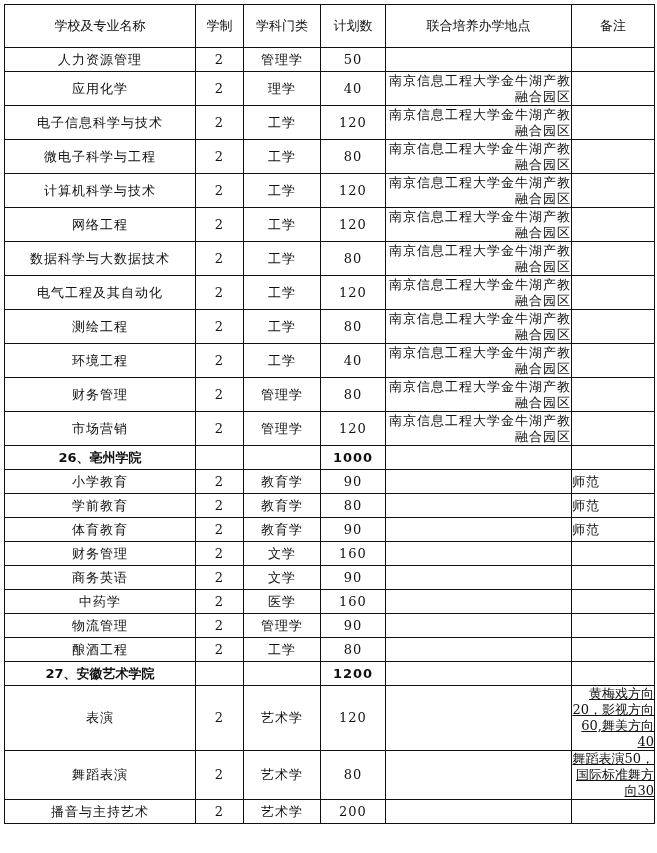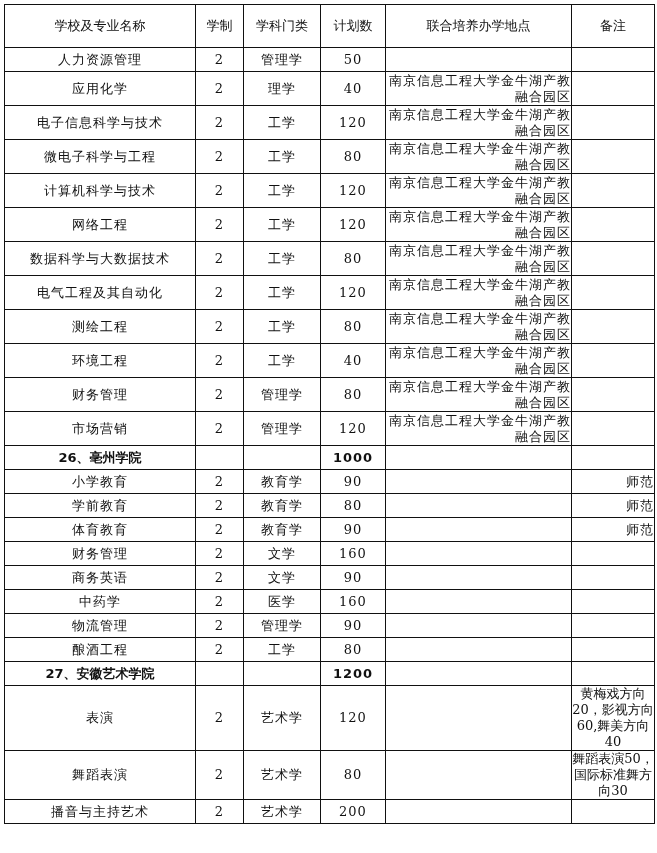--- a/index.html
+++ b/index.html
@@ -3,22 +3,22 @@
 <meta charset="utf-8">
 <style>
   html, body { margin:0; padding:0; background:#ffffff; }
   body { width:657px; height:853px; overflow:hidden; font-family:"DejaVu Serif","Liberation Serif",serif; color:#111; }
   table.plan { position:absolute; left:4px; top:4px; border-collapse:collapse; table-layout:fixed; width:650px; }
   table.plan td, table.plan th { border:1px solid #111; padding:0; font-size:13px; line-height:16px; overflow:hidden; }
   th { font-weight:normal; font-family:"DejaVu Sans","Liberation Sans",sans-serif; font-size:13.5px; text-align:center; height:42px; }
   td.name { text-align:center; padding-left:18px; letter-spacing:1px; }
   td.c { text-align:center; letter-spacing:1px; }
   td.loc { text-align:right; font-size:12.5px; line-height:16px; letter-spacing:1px; }
-  td.note { text-align:right; letter-spacing:1px; }
-  td.note-small { font-size:9.5px; line-height:14px; text-align:center; padding-left:5px; letter-spacing:0; }
+  td.note { text-align:left; letter-spacing:1px; }
+  td.note-small { font-size:9.5px; line-height:14px; text-align:right; padding-left:5px; letter-spacing:0;text-decoration:underline; }
   tr.school td { font-weight:bold; font-family:"DejaVu Sans","Liberation Sans",sans-serif; font-size:13px; }
   tr.school td.name { padding-left:0; letter-spacing:0; }
   tr.h34 td { height:33px; }
   tr.h24 td { height:23px; }
   tr.h45 td { height:44px; }
   tr.h40 td { height:39px; }
 </style>
 </head>
 <body>
 

